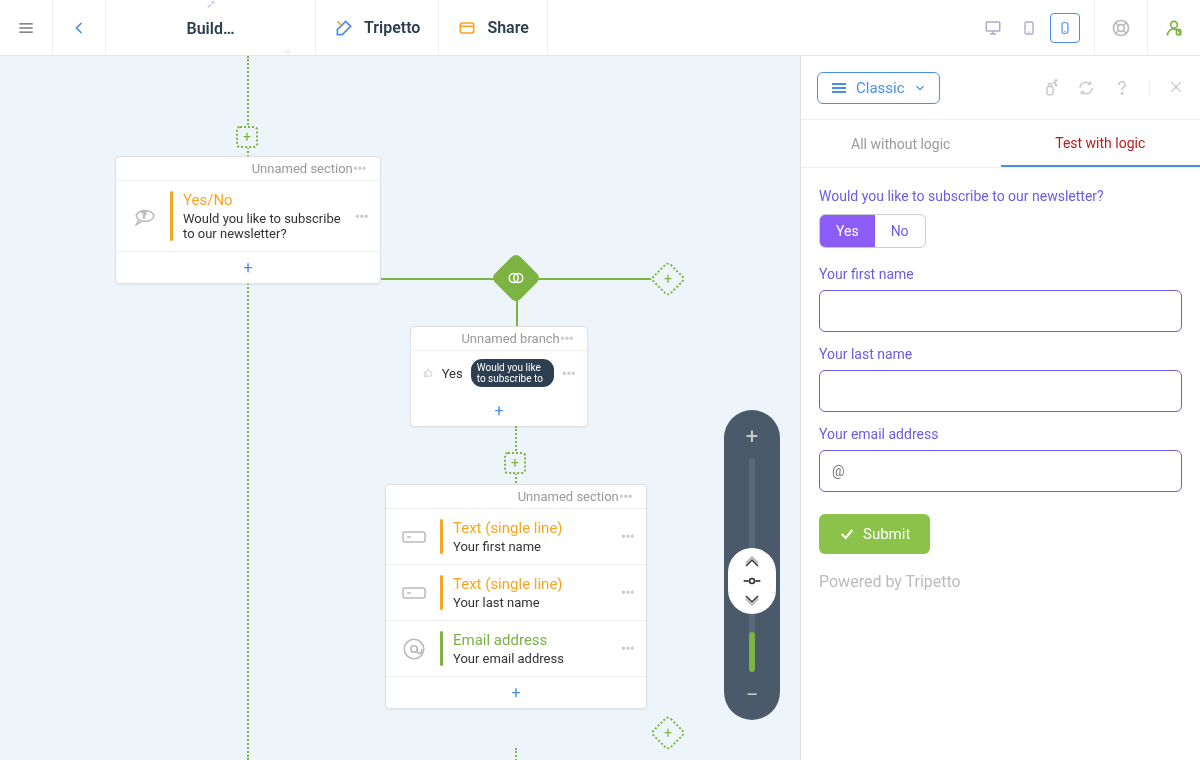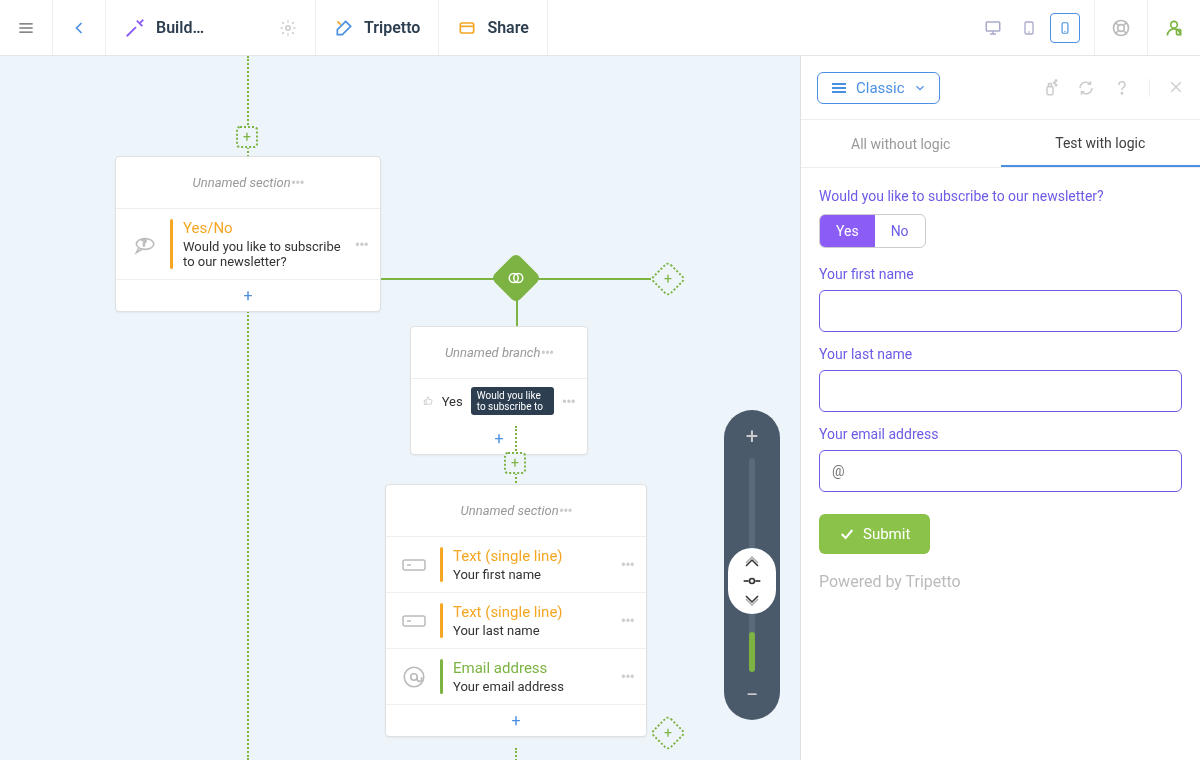--- a/index.html
+++ b/index.html
@@ -13,21 +13,21 @@
 .toolbar-right { margin-left: auto; display: flex; }
 .device-group { display: flex; align-items: center; gap: 6px; padding: 0 14px; border-right: 1px solid #eee; }
 .device-btn { width: 30px; height: 30px; display: flex; align-items: center; justify-content: center; border-radius: 4px; cursor: pointer; color: #aac; }
 .device-btn.active { border: 1px solid #4a90e2; color: #4a90e2; }
 
 
 .canvas { position: relative; width: 800px; height: 704px; }
 
 
 .node { position: absolute; background: #fff; border: 1px solid #e0e0e0; border-radius: 4px; box-shadow: 0 1px 2px rgba(0,0,0,0.05); }
-.node-header { padding: 16px 14px; color: #999; font-size: 13px; border-bottom: 1px solid #eee; display: flex; justify-content: center; align-items: center; font-style: italic; }
+.node-header { padding: 2px 14px; color: #999; font-size: 13px; border-bottom: 1px solid #eee; display: flex; justify-content: flex-end; align-items: center; }
 .node-row { display: flex; align-items: center; padding: 10px 12px; border-bottom: 1px solid #f0f0f0; gap: 10px; }
 .node-row:last-child { border-bottom: none; }
 .node-icon { width: 32px; height: 32px; display: flex; align-items: center; justify-content: center; color: #bbb; flex-shrink: 0; }
 .accent-bar { width: 3px; align-self: stretch; border-radius: 2px; flex-shrink: 0; }
 .node-content { flex: 1; }
 .node-type { font-size: 15px; color: #999; }
 .node-type.orange { color: #f5a623; }
 .node-type.green { color: #7cb342; }
 .node-label { font-size: 13px; color: #333; margin-top: 2px; }
 .node-dots { color: #ccc; font-size: 16px; letter-spacing: -1px; cursor: pointer; }
@@ -39,38 +39,38 @@
 .solid-line-v { position: absolute; border-left: 2px solid #7cb342; }
 .diamond { position: absolute; width: 36px; height: 36px; background: #7cb342; transform: rotate(45deg); border-radius: 6px; display: flex; align-items: center; justify-content: center; }
 .diamond-inner { transform: rotate(-45deg); color: #fff; font-size: 16px; }
 .diamond-outline { position: absolute; width: 26px; height: 26px; border: 2px dotted #7cb342; transform: rotate(45deg); border-radius: 5px; display: flex; align-items: center; justify-content: center; cursor: pointer; }
 .diamond-outline span { transform: rotate(-45deg); color: #7cb342; font-size: 14px; }
 .add-node { position: absolute; width: 22px; height: 22px; border: 2px dotted #7cb342; border-radius: 4px; display: flex; align-items: center; justify-content: center; color: #7cb342; font-size: 14px; cursor: pointer; background: #eef5fa; }
 
 
 .branch-row { display: flex; align-items: center; padding: 8px 12px; gap: 8px; }
 .thumb-icon { width: 20px; height: 20px; color: #bbb; }
-.branch-chip { background: #2c3e50; color: #fff; font-size: 10px; padding: 3px 6px; border-radius: 3px; }
+.branch-chip { background: #2c3e50; color: #fff; font-size: 10px; padding: 3px 6px; border-radius: 11px; }
 
 
 .zoom-ctrl { position: absolute; right: 420px; top: 410px; width: 56px; height: 310px; background: #4a5a6a; border-radius: 30px; display: flex; flex-direction: column; align-items: center; padding: 14px 0; }
 .zoom-btn { color: #ccc; font-size: 22px; cursor: pointer; height: 24px; }
 .zoom-track { flex: 1; width: 6px; background: #5a6a7a; border-radius: 3px; margin: 10px 0; position: relative; }
 .zoom-thumb { position: absolute; left: -21px; width: 48px; background: #fff; border-radius: 24px; padding: 8px 0; display: flex; flex-direction: column; align-items: center; gap: 6px; }
 .zoom-fill { position: absolute; bottom: 0; left: 0; width: 6px; background: #7cb342; border-radius: 3px; }
 
 
 .preview { position: absolute; right: 0; top: 56px; width: 400px; height: 704px; background: #fff; border-left: 1px solid #e0e0e0; }
 .preview-top { height: 64px; display: flex; align-items: center; padding: 0 16px; gap: 10px; border-bottom: 1px solid #eee; }
 .mode-select { border: 1px solid #4a90e2; color: #4a90e2; border-radius: 6px; padding: 6px 12px; display: flex; align-items: center; gap: 8px; font-size: 15px; cursor: pointer; }
 .preview-icons { margin-left: auto; display: flex; gap: 18px; color: #ccc; }
 .preview-icons span { cursor: pointer; }
 .tabs { display: flex; height: 48px; border-bottom: 1px solid #eee; }
 .tab { flex: 1; display: flex; align-items: center; justify-content: center; font-size: 14px; color: #999; cursor: pointer; }
-.tab.active { color: #404040; border-bottom: 2px solid #4a90e2; }
+.tab.active { color: #b91c1c; border-bottom: 2px solid #4a90e2; }
 .form-area { padding: 20px 18px; }
 .q-label { color: #6b5ce7; font-size: 14px; margin-bottom: 10px; }
 .btn-group { display: flex; border: 1px solid #ccc; border-radius: 6px; overflow: hidden; width: fit-content; margin-bottom: 18px; }
 .btn-group .opt { padding: 8px 16px; font-size: 14px; cursor: pointer; }
 .btn-group .opt.selected { background: #8b5cf6; color: #fff; }
 .btn-group .opt:not(.selected) { color: #6b5ce7; }
 .field-label { color: #6b5ce7; font-size: 14px; margin-bottom: 8px; margin-top: 14px; }
 .text-input { width: 100%; border: 1px solid #6b5ce7; border-radius: 6px; padding: 12px; font-size: 14px; color: #333; }
 .submit-btn { margin-top: 22px; background: #8bc34a; color: #fff; border: none; border-radius: 6px; padding: 11px 20px; font-size: 15px; display: flex; align-items: center; gap: 8px; cursor: pointer; }
 .powered { margin-top: 18px; font-size: 16px; color: #bbb; }
@@ -86,21 +86,21 @@
         <line x1="4" y1="7" x2="20" y2="7"></line>
         <line x1="4" y1="12" x2="20" y2="12"></line>
         <line x1="4" y1="17" x2="20" y2="17"></line>
       </svg>
   </div>
   <div class="toolbar-btn">
     <svg class="icon" viewBox="0 0 24 24" fill="none" stroke="#4a90e2" stroke-width="2">
         <polyline points="15 18 9 12 15 6"></polyline>
       </svg>
   </div>
-  <div class="toolbar-section" style="width:210px;">
+  <div class="toolbar-section" style="width:210px;flex-direction:column;">
     <svg width="22" height="22" viewBox="0 0 24 24" fill="none" stroke="#8b5cf6" stroke-width="2">
         <path d="M3 21 L13 11 M17 7 L21 3 M14 4 L20 10"></path>
       </svg>
     <span>Build…</span>
     <svg width="18" height="18" style="margin-left:auto;color:#ccc" viewBox="0 0 24 24" fill="none" stroke="currentColor" stroke-width="2">
         <circle cx="12" cy="12" r="3"></circle>
         <path d="M12 2v3M12 19v3M4.2 4.2l2.1 2.1M17.7 17.7l2.1 2.1M2 12h3M19 12h3M4.2 19.8l2.1-2.1M17.7 6.3l2.1-2.1"></path>
       </svg>
   </div>
   <div class="toolbar-section">

